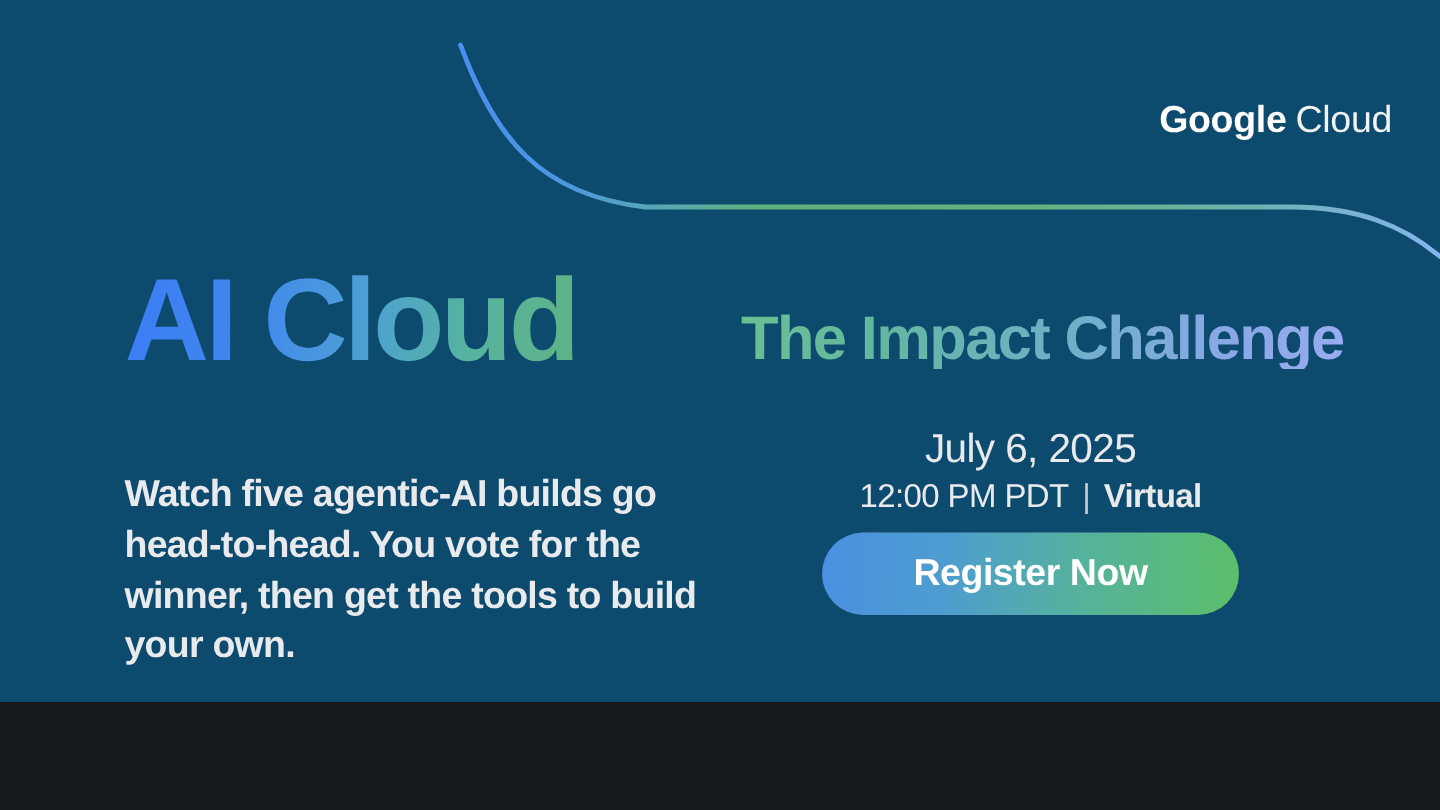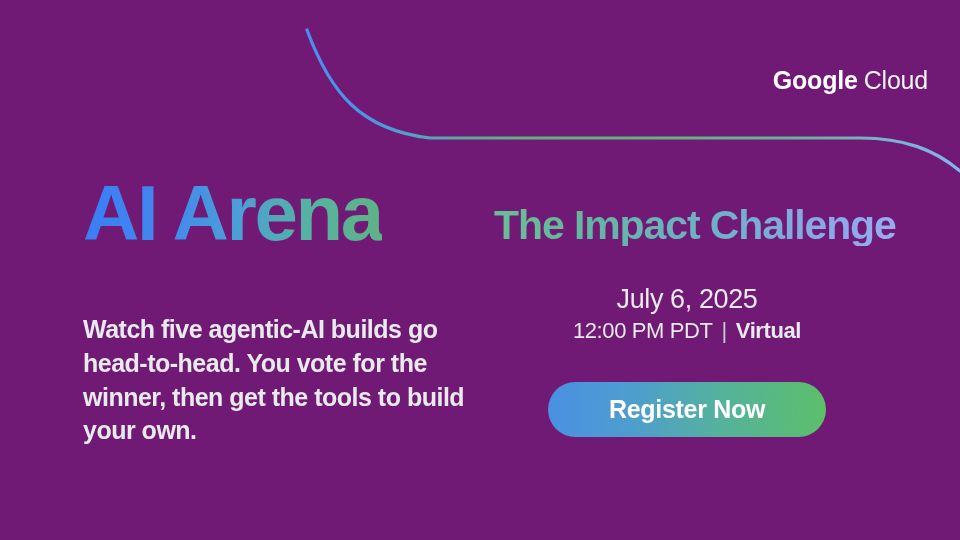--- a/index.html
+++ b/index.html
@@ -3,22 +3,22 @@
 <meta charset="utf-8">
 <style>
   html, body {
     margin: 0;
     padding: 0;
     background: #17181b;
   }
   #banner {
     position: relative;
     width: 960px;
-    height: 540px;
-    background: #701a75;
+    height: 468px;
+    background: #0c4a6e;
     overflow: hidden;
     font-family: "Liberation Sans", sans-serif;
     -webkit-font-smoothing: antialiased;
   }
 
   
   #swoosh {
     position: absolute;
     left: 0;
     top: 0;
@@ -127,21 +127,21 @@
   #event-meta .sep {
     display: inline-block;
     margin: 0 9px;
     color: #c8cbd0;
     font-weight: 400;
   }
   #event-meta .format-txt { font-weight: 700; }
 
   
   #cta-wrap {
-    margin-top: 37px;
+    margin-top: 10px;
     display: flex;
     justify-content: center;
   }
   #cta-button {
     display: inline-flex;
     align-items: center;
     justify-content: center;
     width: 278px;
     height: 55px;
     border: none;
@@ -174,21 +174,21 @@
       </linearGradient>
     </defs>
     <path d="M 307 30 C 330 92, 360 130, 430 138 L 860 138 C 905 138, 935 150, 960 171" fill="none" stroke="url(#swooshGrad)" stroke-width="3.2" stroke-linecap="round"></path>
   </svg>
 
   <div id="gc-logo">
     <span class="g-word">Google</span><span class="c-word">Cloud</span>
   </div>
 
   <div id="headline-row">
-    <div id="title-main">AI Arena</div>
+    <div id="title-main">AI Cloud</div>
     <div id="title-sub">The Impact Challenge</div>
   </div>
 
   <p id="description">Watch five agentic-AI builds go head-to-head. You vote for the winner, then get the tools to build your own.</p>
 
   <div id="event-block">
     <div id="event-date">July 6, 2025</div>
     <div id="event-meta">
       <span class="time-txt">12:00 PM PDT</span><span class="sep">|</span><span class="format-txt">Virtual</span>
     </div>

